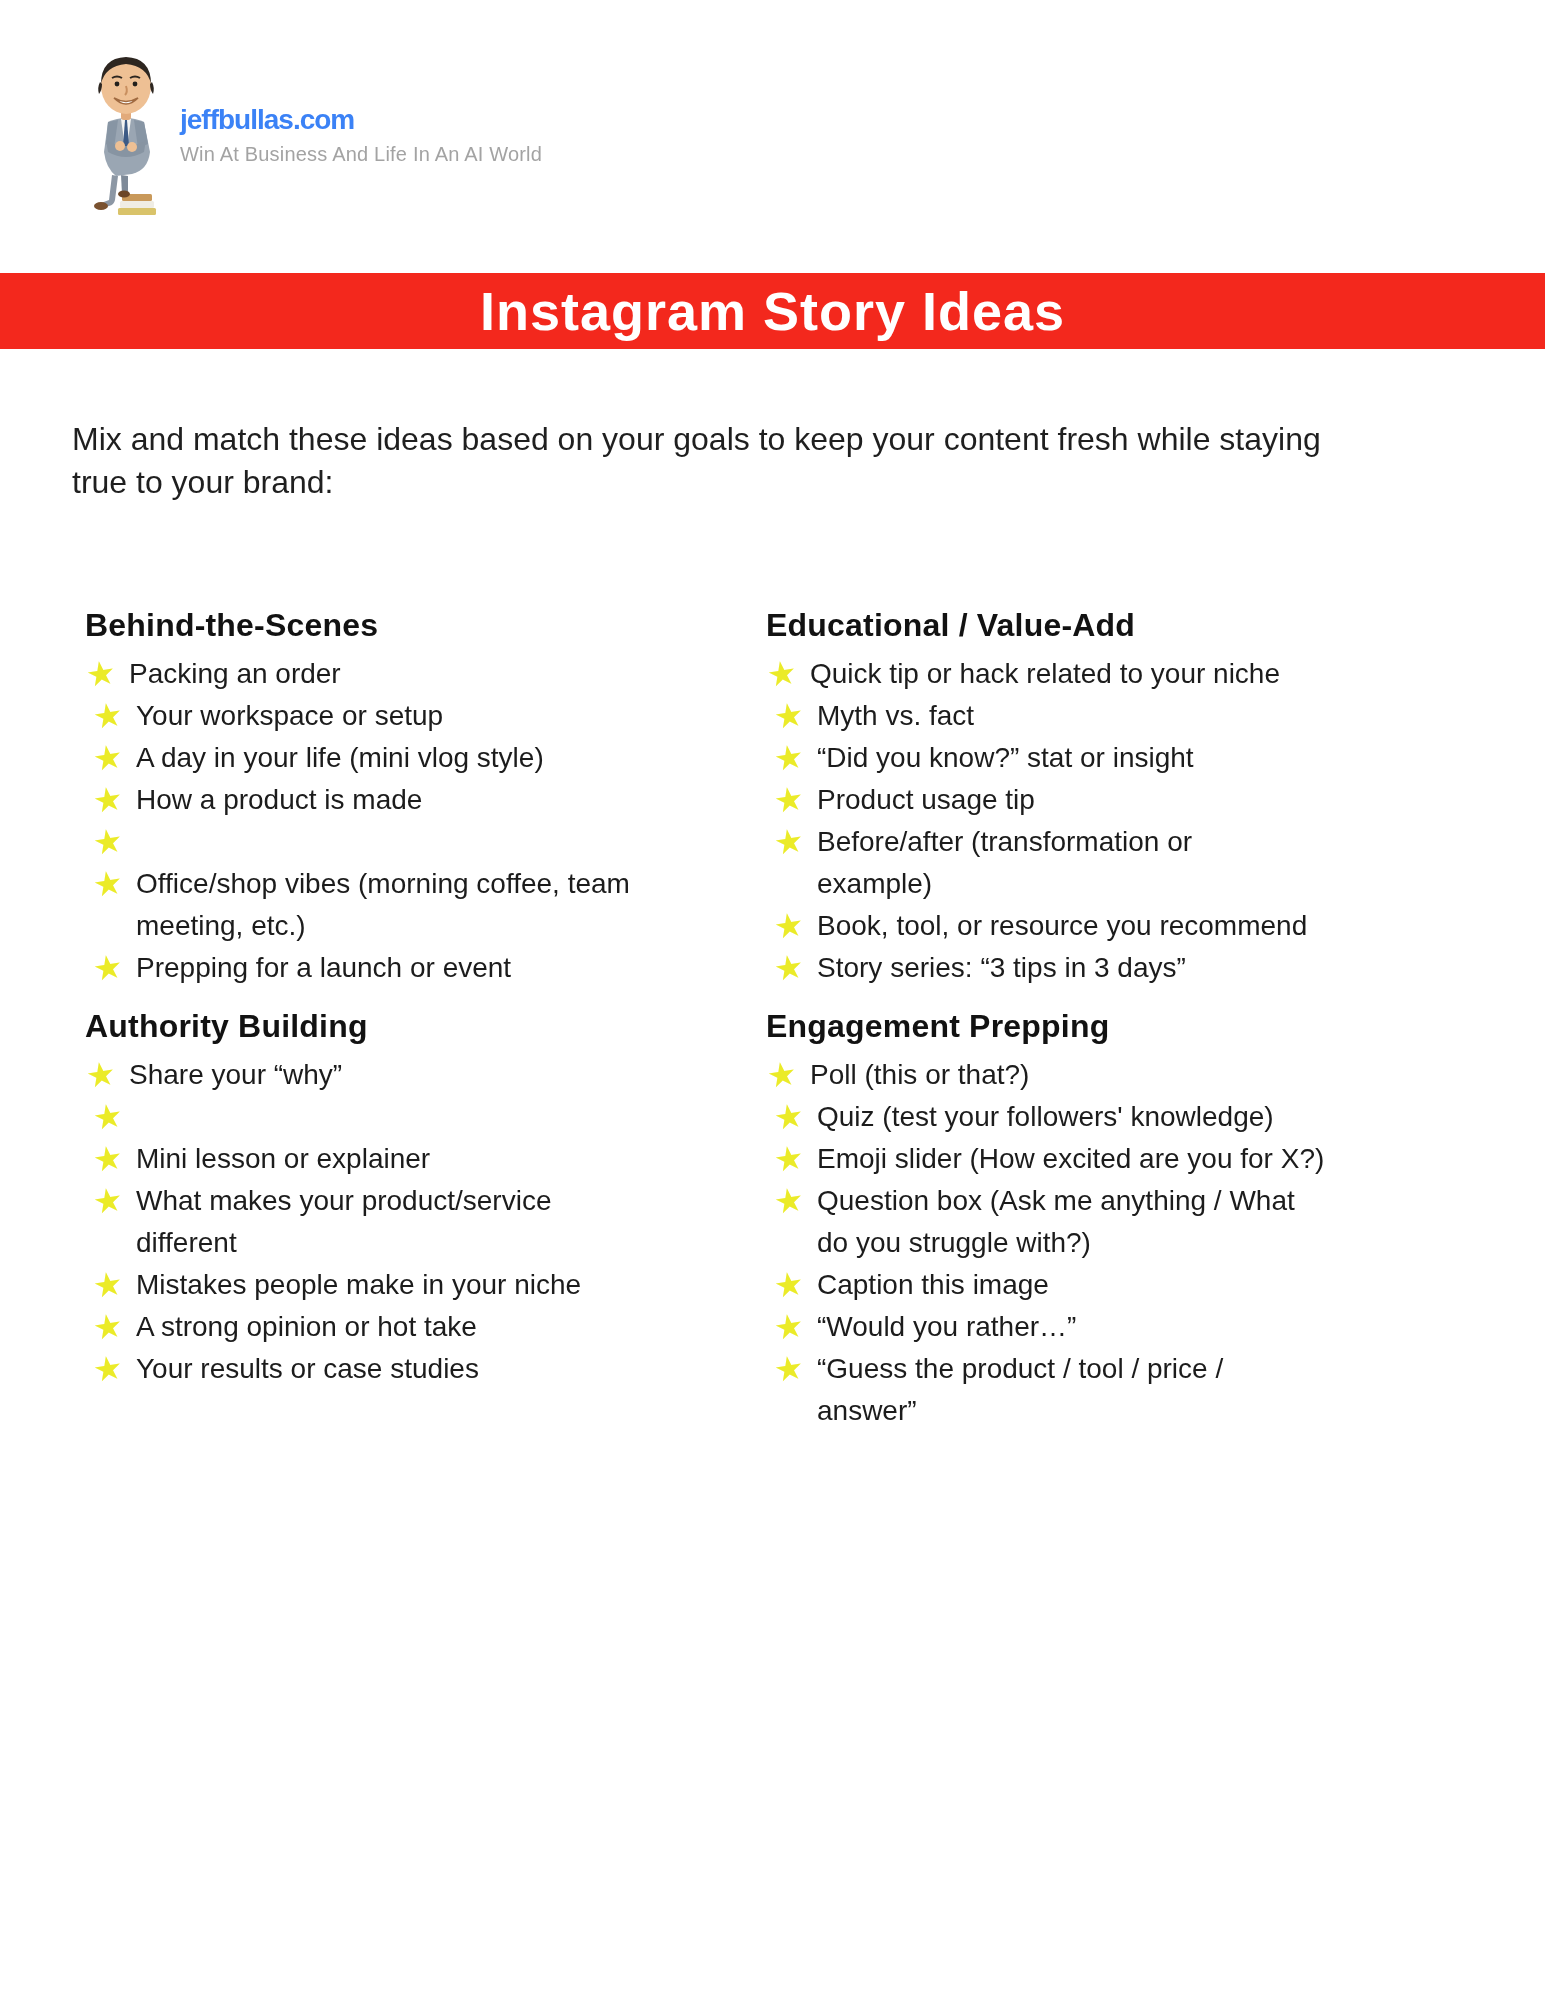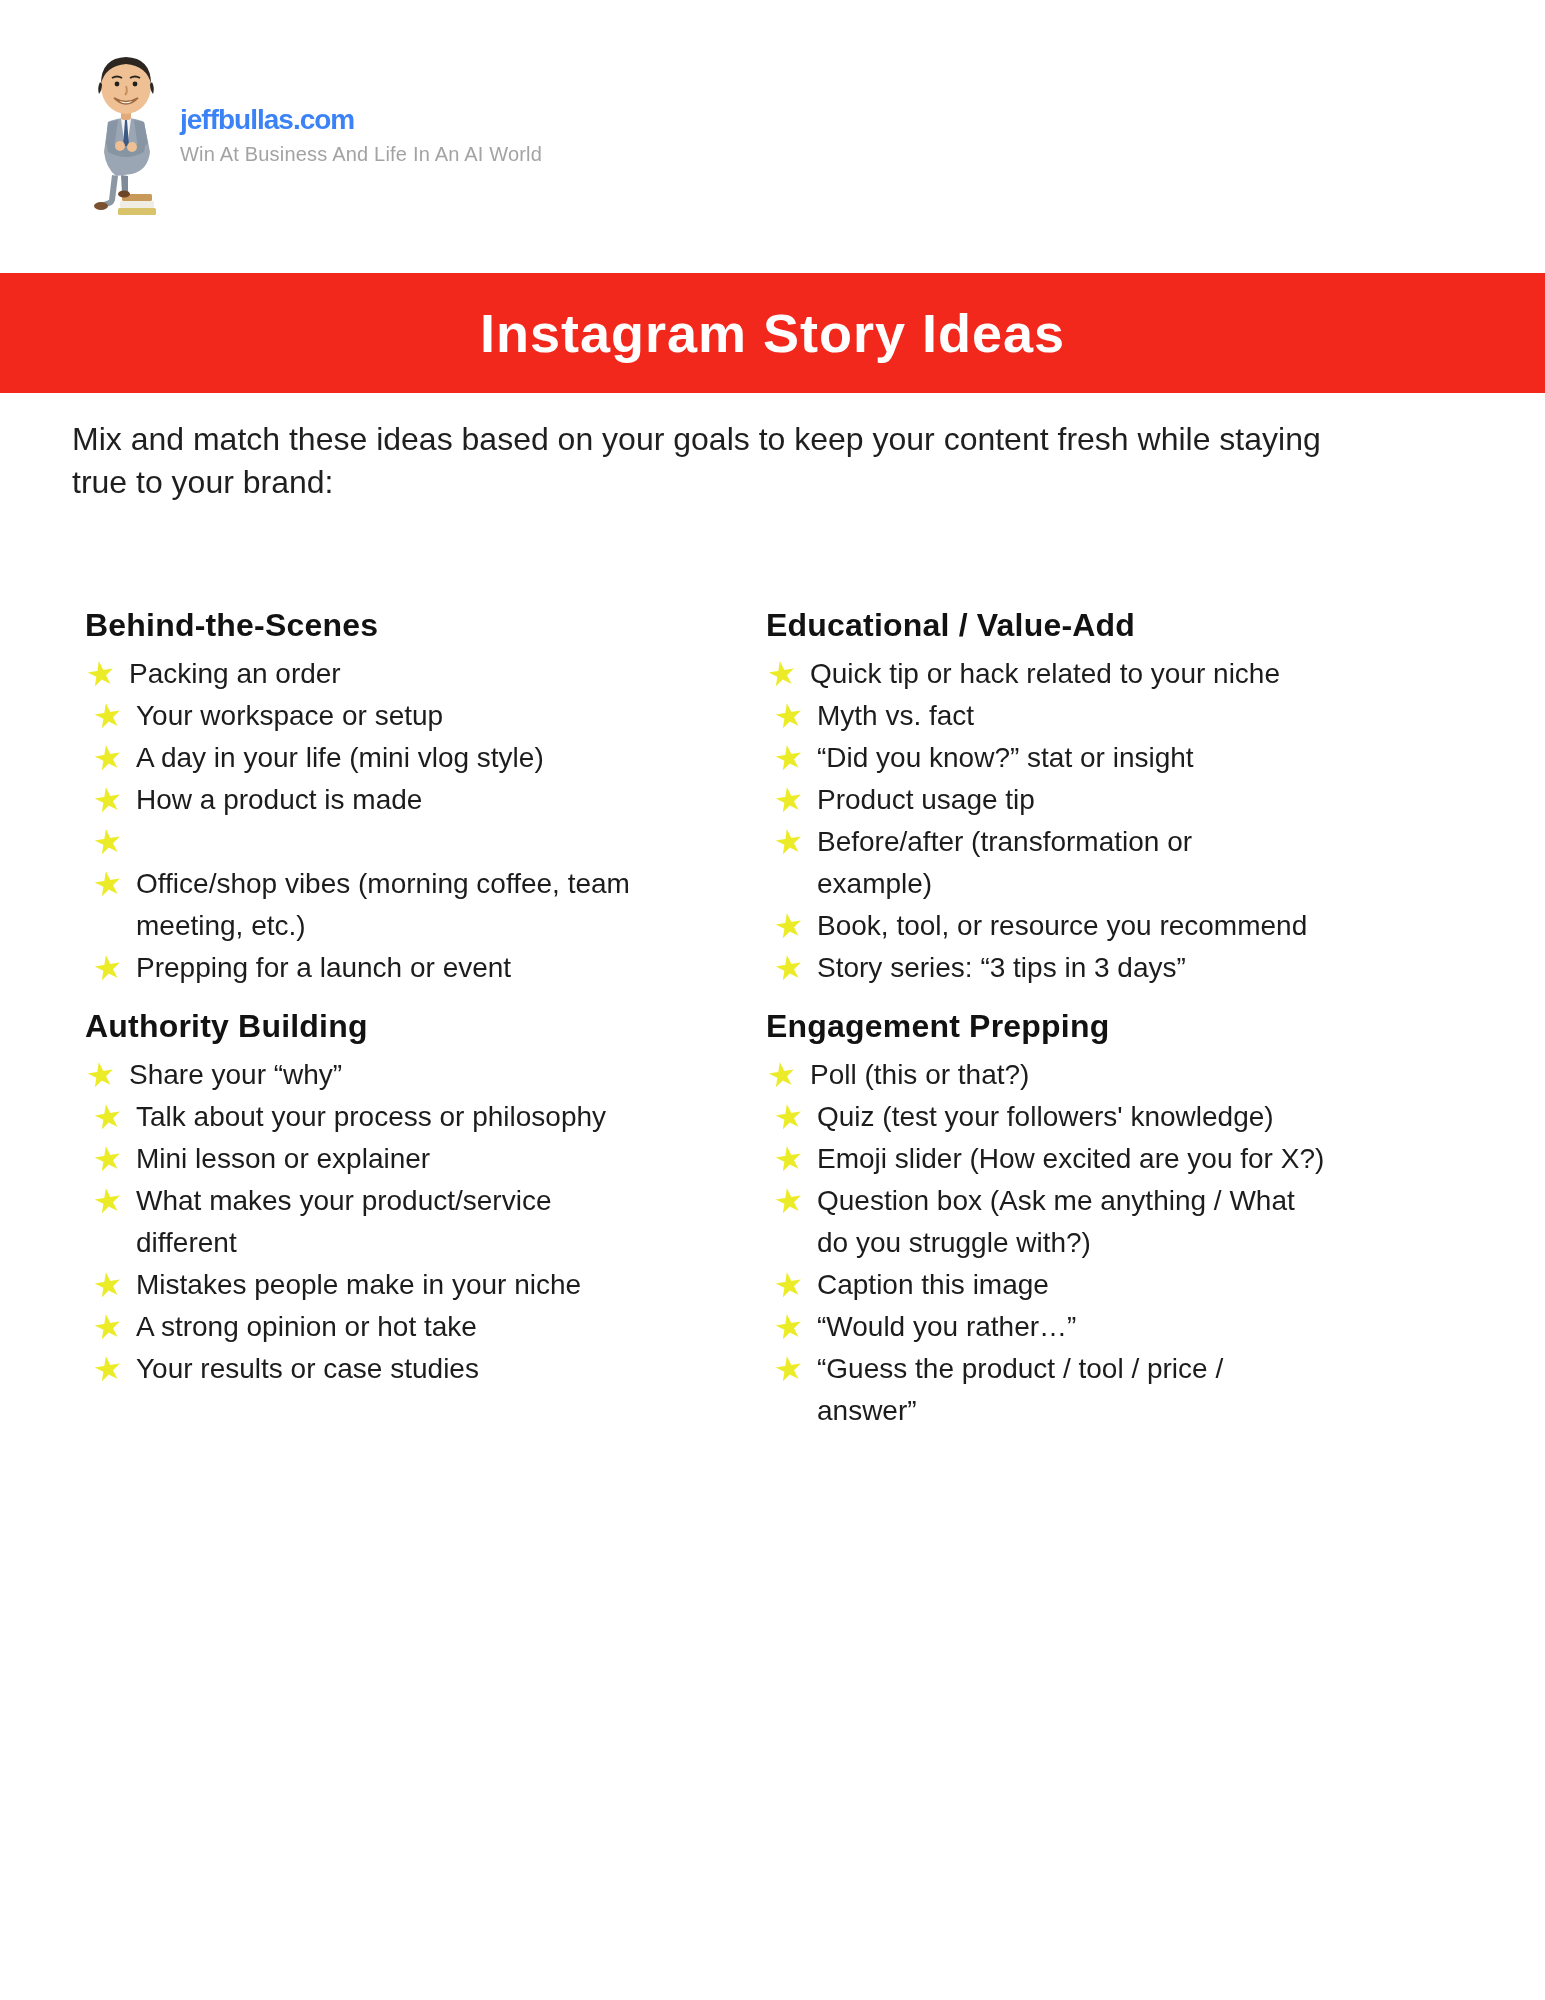--- a/index.html
+++ b/index.html
@@ -35,21 +35,21 @@
     color: #a3a3a3;
     letter-spacing: 0.2px;
   }
 
   
   .banner {
     position: absolute;
     top: 273px;
     left: 0;
     width: 100%;
-    height: 120px;
+    height: 76px;
     background: #f3281d;
     display: flex;
     align-items: center;
     justify-content: center;
   }
   .banner h1 {
     margin: 0;
     font-size: 54px;
     font-weight: 800;
     letter-spacing: 1px;
@@ -246,21 +246,20 @@
 
     <section class="section">
       <h2 class="section-title">Authority Building</h2>
       <ul class="idea-list">
           <li>
             <span class="star">★</span>
             <span class="item-text">Share your “why”</span>
           </li>
           <li>
             <span class="star">★</span>
-            <span class="item-text">Talk about your process or philosophy</span>
           </li>
           <li>
             <span class="star">★</span>
             <span class="item-text">Mini lesson or explainer</span>
           </li>
           <li>
             <span class="star">★</span>
             <span class="item-text">What makes your product/service
 different</span>
           </li>

